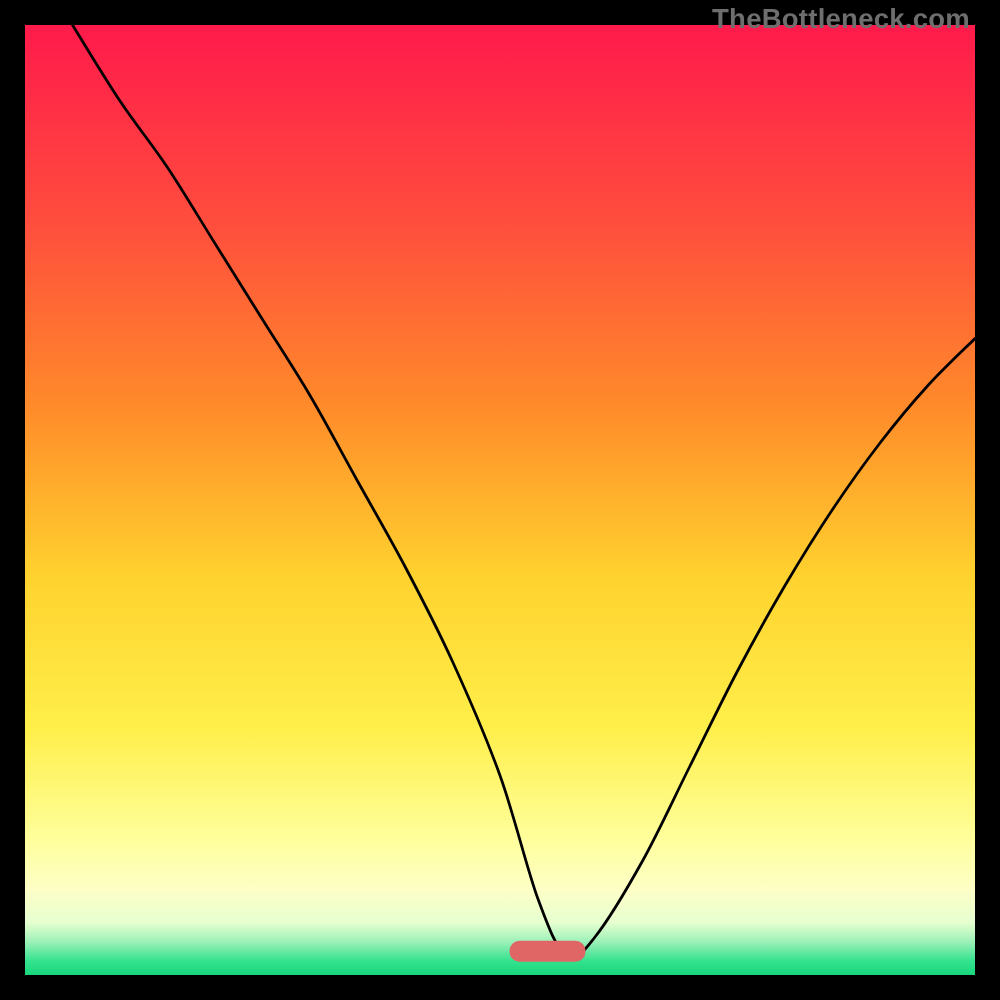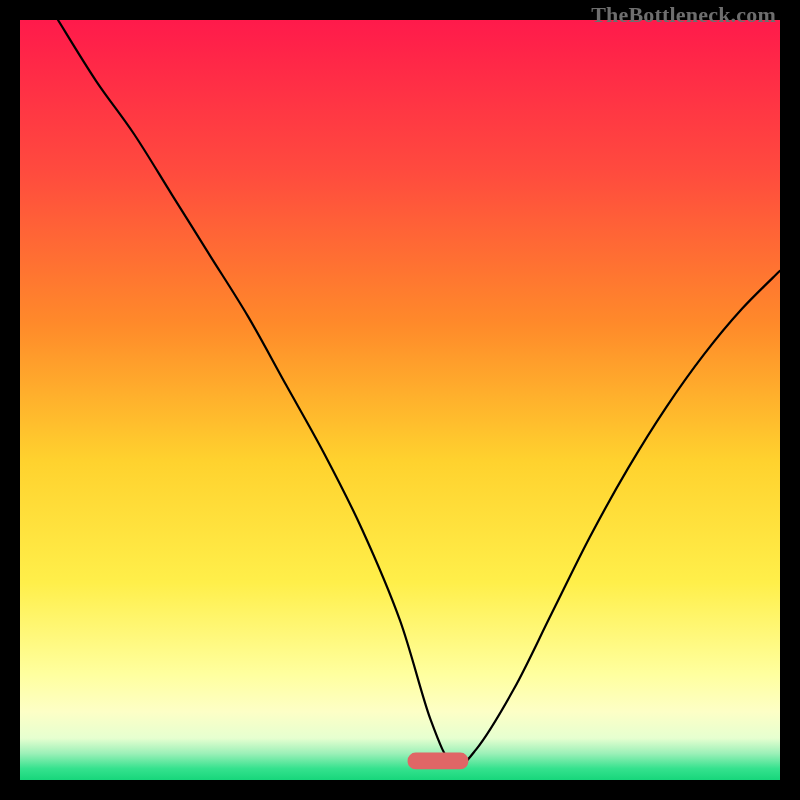--- a/index.html
+++ b/index.html
@@ -22,21 +22,21 @@
     position: absolute;
     left: 0;
     top: 0;
     width: 760px;
     height: 760px;
   }
   .watermark {
     position: absolute;
     top: 2px;
     right: 24px;
-    font-family: Liberation Serif, serif;
+    font-family: Liberation Sans, sans-serif;
     font-size: 22px;
     font-weight: 600;
     color: #6e6e6e;
     letter-spacing: 0.2px;
     user-select: none;
   }
   svg { display: block; }
 </style>
 </head>
 <body>

